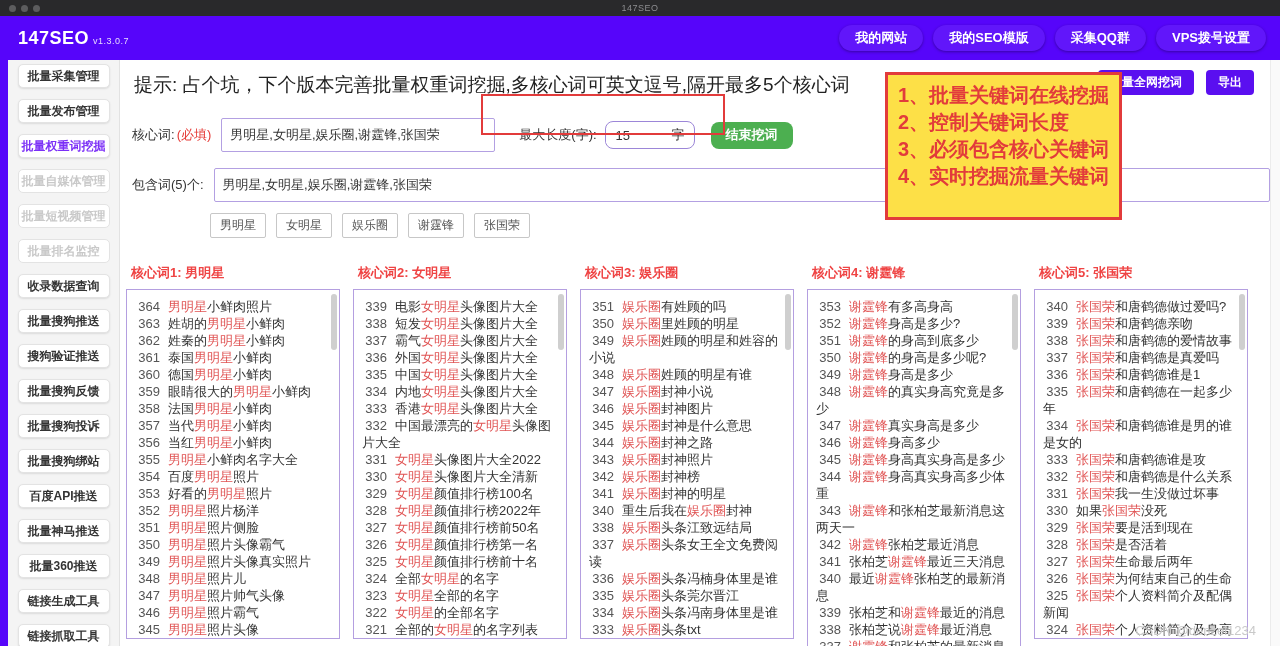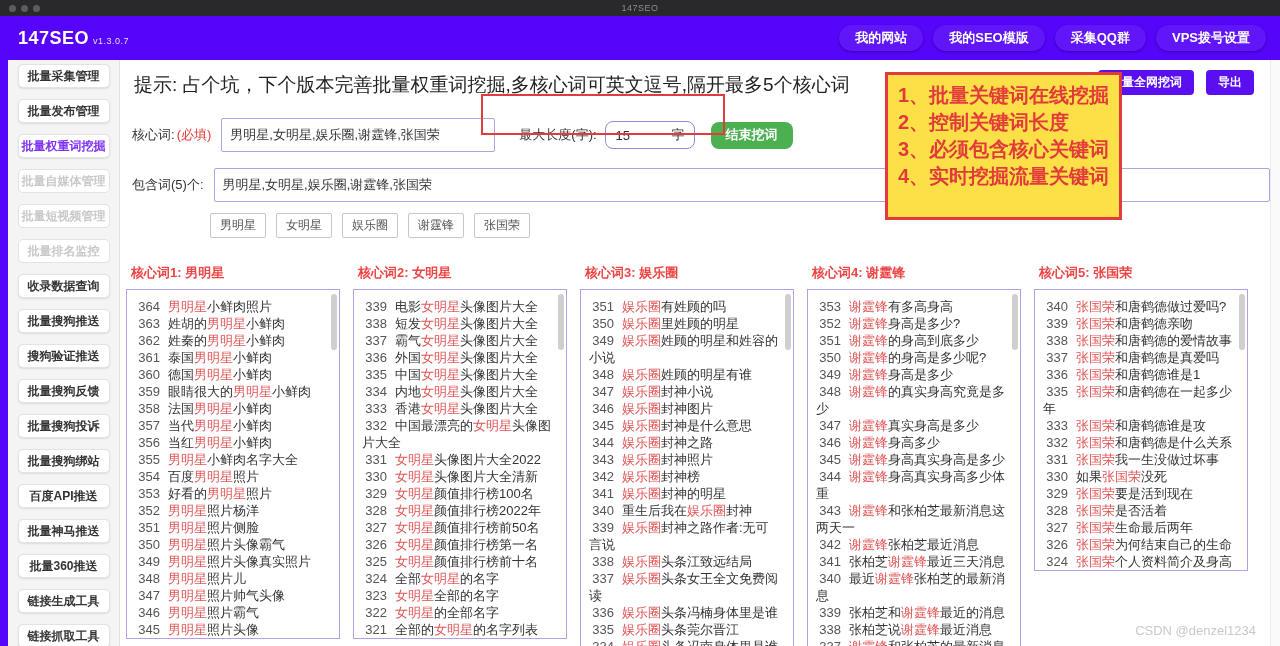--- a/index.html
+++ b/index.html
@@ -225,21 +225,20 @@
             <div class="krow"><span class="num">349</span><span class="kw">娱乐圈</span><span class="post">姓顾的明星和姓容的小说</span></div>
             <div class="krow"><span class="num">348</span><span class="kw">娱乐圈</span><span class="post">姓顾的明星有谁</span></div>
             <div class="krow"><span class="num">347</span><span class="kw">娱乐圈</span><span class="post">封神小说</span></div>
             <div class="krow"><span class="num">346</span><span class="kw">娱乐圈</span><span class="post">封神图片</span></div>
             <div class="krow"><span class="num">345</span><span class="kw">娱乐圈</span><span class="post">封神是什么意思</span></div>
             <div class="krow"><span class="num">344</span><span class="kw">娱乐圈</span><span class="post">封神之路</span></div>
             <div class="krow"><span class="num">343</span><span class="kw">娱乐圈</span><span class="post">封神照片</span></div>
             <div class="krow"><span class="num">342</span><span class="kw">娱乐圈</span><span class="post">封神榜</span></div>
             <div class="krow"><span class="num">341</span><span class="kw">娱乐圈</span><span class="post">封神的明星</span></div>
             <div class="krow"><span class="num">340</span><span class="pre">重生后我在</span><span class="kw">娱乐圈</span><span class="post">封神</span></div>
-            <div class="krow"><span class="num">339</span><span class="kw">娱乐圈</span><span class="post">封神之路作者:无可言说</span></div>
             <div class="krow"><span class="num">338</span><span class="kw">娱乐圈</span><span class="post">头条江致远结局</span></div>
             <div class="krow"><span class="num">337</span><span class="kw">娱乐圈</span><span class="post">头条女王全文免费阅读</span></div>
             <div class="krow"><span class="num">336</span><span class="kw">娱乐圈</span><span class="post">头条冯楠身体里是谁</span></div>
             <div class="krow"><span class="num">335</span><span class="kw">娱乐圈</span><span class="post">头条莞尔晋江</span></div>
             <div class="krow"><span class="num">334</span><span class="kw">娱乐圈</span><span class="post">头条冯南身体里是谁</span></div>
             <div class="krow"><span class="num">333</span><span class="kw">娱乐圈</span><span class="post">头条txt</span></div>
             <div class="scroll-thumb"></div>
           </div>
         </div>
         <div class="col">
@@ -268,28 +267,30 @@
         </div>
         <div class="col">
           <div class="col-header">核心词5: 张国荣</div>
           <div class="col-box">
             <div class="krow"><span class="num">340</span><span class="kw">张国荣</span><span class="post">和唐鹤德做过爱吗?</span></div>
             <div class="krow"><span class="num">339</span><span class="kw">张国荣</span><span class="post">和唐鹤德亲吻</span></div>
             <div class="krow"><span class="num">338</span><span class="kw">张国荣</span><span class="post">和唐鹤德的爱情故事</span></div>
             <div class="krow"><span class="num">337</span><span class="kw">张国荣</span><span class="post">和唐鹤德是真爱吗</span></div>
             <div class="krow"><span class="num">336</span><span class="kw">张国荣</span><span class="post">和唐鹤德谁是1</span></div>
             <div class="krow"><span class="num">335</span><span class="kw">张国荣</span><span class="post">和唐鹤德在一起多少年</span></div>
+            <div class="krow"><span class="num">334</span><span class="kw">张国荣</span><span class="post">和唐鹤德谁是男的谁是女的</span></div>
             <div class="krow"><span class="num">333</span><span class="kw">张国荣</span><span class="post">和唐鹤德谁是攻</span></div>
             <div class="krow"><span class="num">332</span><span class="kw">张国荣</span><span class="post">和唐鹤德是什么关系</span></div>
             <div class="krow"><span class="num">331</span><span class="kw">张国荣</span><span class="post">我一生没做过坏事</span></div>
             <div class="krow"><span class="num">330</span><span class="pre">如果</span><span class="kw">张国荣</span><span class="post">没死</span></div>
             <div class="krow"><span class="num">329</span><span class="kw">张国荣</span><span class="post">要是活到现在</span></div>
             <div class="krow"><span class="num">328</span><span class="kw">张国荣</span><span class="post">是否活着</span></div>
             <div class="krow"><span class="num">327</span><span class="kw">张国荣</span><span class="post">生命最后两年</span></div>
             <div class="krow"><span class="num">326</span><span class="kw">张国荣</span><span class="post">为何结束自己的生命</span></div>
+            <div class="krow"><span class="num">325</span><span class="kw">张国荣</span><span class="post">个人资料简介及配偶新闻</span></div>
             <div class="krow"><span class="num">324</span><span class="kw">张国荣</span><span class="post">个人资料简介及身高</span></div>
             <div class="scroll-thumb"></div>
           </div>
         </div>
       </div>
 
     <div class="watermark">CSDN @denzel1234</div>
     <div class="win-scroll"></div>
   </main>
 </div>

